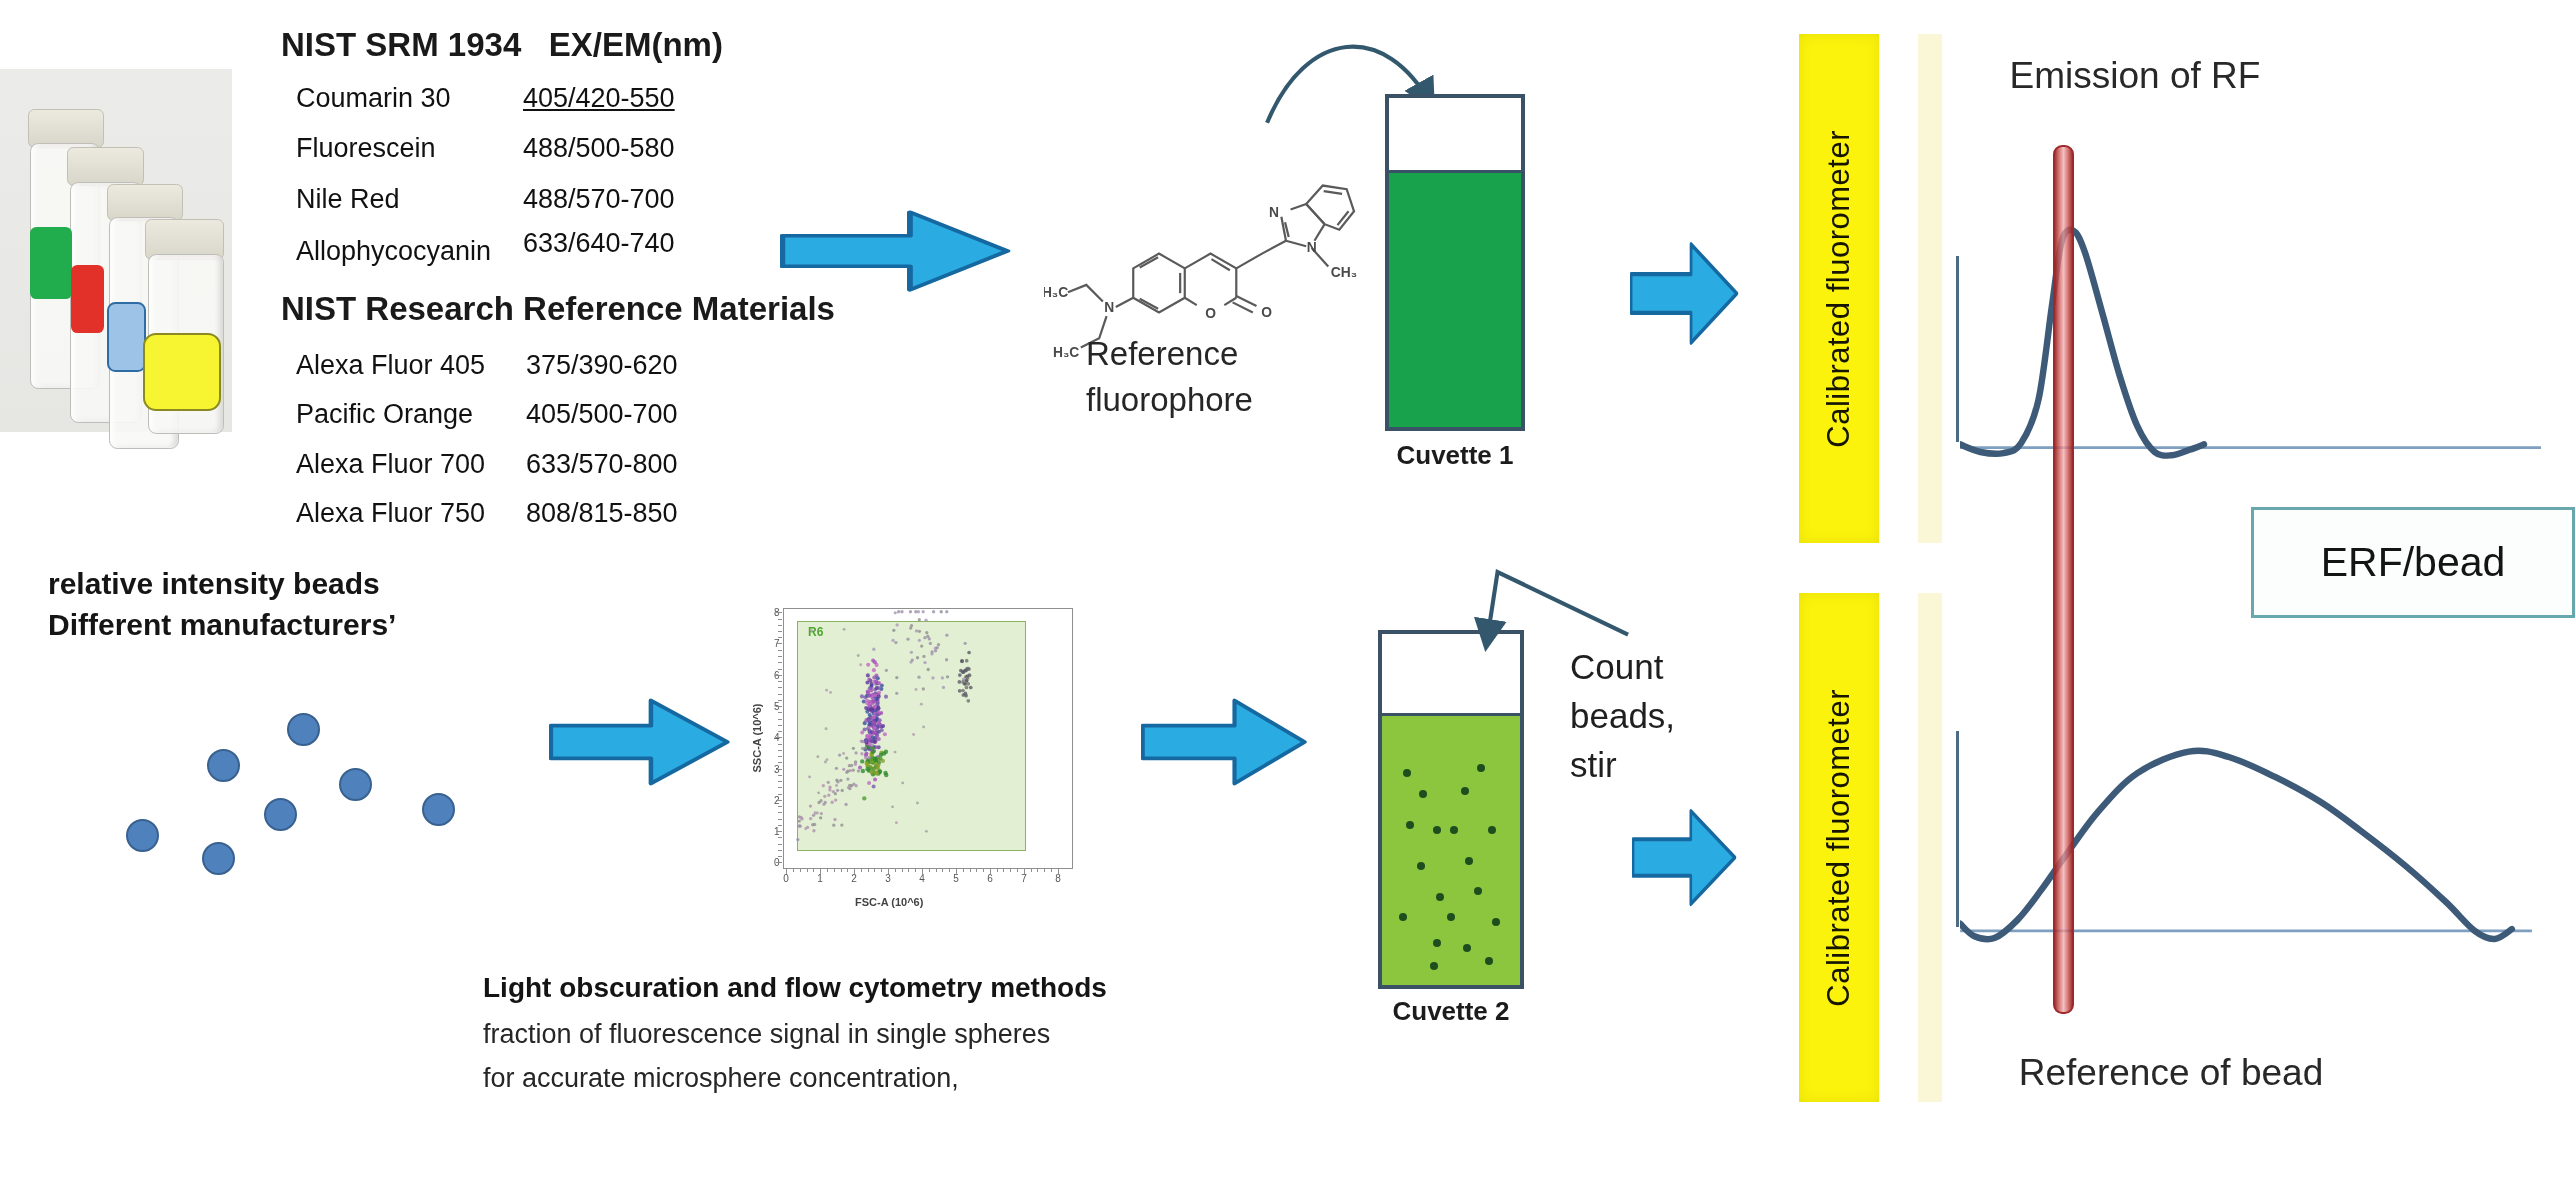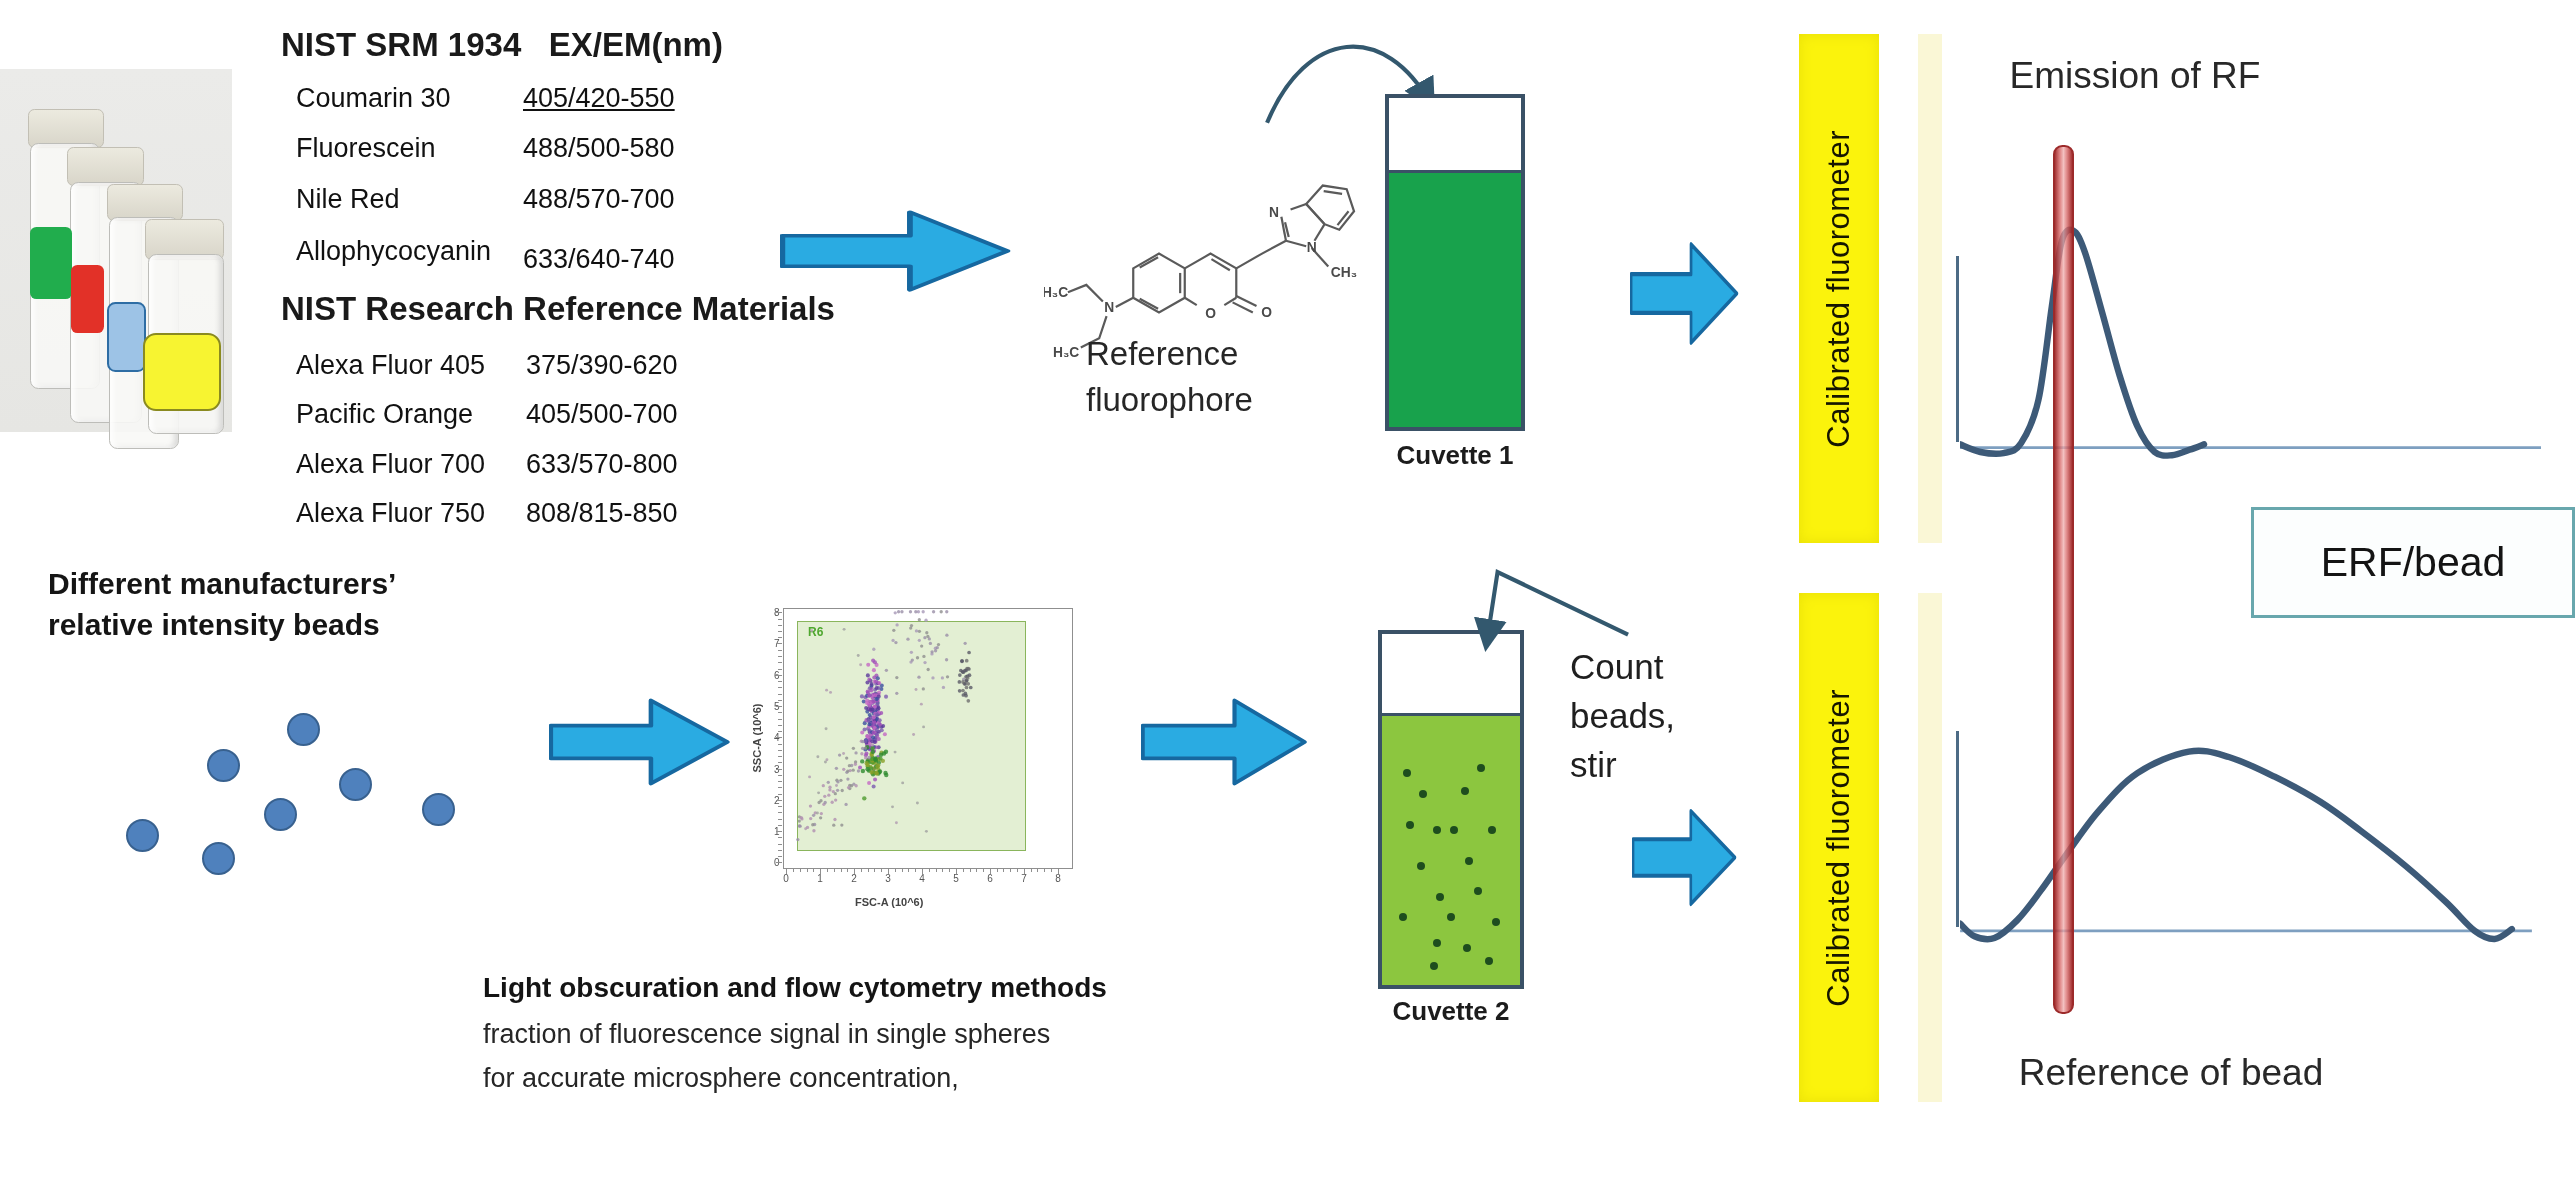--- a/index.html
+++ b/index.html
@@ -87,21 +87,21 @@
 <div class="abs tbl-title" style="left:281px;top:26px;">
   <span>NIST SRM 1934</span>&nbsp;&nbsp;&nbsp;<span>EX/EM(nm)</span>
 </div>
 <div class="abs tbl-name" style="left:296px;top:83px;">Coumarin 30</div>
 <div class="abs tbl-val" style="left:523px;top:83px;text-decoration:underline;">405/420-550</div>
 <div class="abs tbl-name" style="left:296px;top:133px;">Fluorescein</div>
 <div class="abs tbl-val" style="left:523px;top:133px;">488/500-580</div>
 <div class="abs tbl-name" style="left:296px;top:184px;">Nile Red</div>
 <div class="abs tbl-val" style="left:523px;top:184px;">488/570-700</div>
 <div class="abs tbl-name" style="left:296px;top:236px;">Allophycocyanin</div>
-<div class="abs tbl-val" style="left:523px;top:244px;text-align:center;">633/640-740</div>
+<div class="abs tbl-val" style="left:523px;top:228px;text-align:center;">633/640-740</div>
 
 <div class="abs tbl-title" style="left:281px;top:290px;">NIST Research Reference Materials</div>
 <div class="abs tbl-name" style="left:296px;top:350px;">Alexa Fluor 405</div>
 <div class="abs tbl-val" style="left:526px;top:350px;">375/390-620</div>
 <div class="abs tbl-name" style="left:296px;top:399px;">Pacific Orange</div>
 <div class="abs tbl-val" style="left:526px;top:399px;">405/500-700</div>
 <div class="abs tbl-name" style="left:296px;top:449px;">Alexa Fluor 700</div>
 <div class="abs tbl-val" style="left:526px;top:449px;">633/570-800</div>
 <div class="abs tbl-name" style="left:296px;top:498px;">Alexa Fluor 750</div>
 <div class="abs tbl-val" style="left:526px;top:498px;">808/815-850</div>
@@ -202,22 +202,22 @@
 </div>
 
 <div class="abs yaxis" style="left:1956px;top:731px;height:196px;"></div>
 <svg class="abs" id="bead-svg" style="left:1960px;top:736px;" width="572" height="239" viewBox="0 0 622 260">
   <line x1="0" y1="212" x2="622" y2="212" stroke="var(--baseline)" stroke-width="3"></line>
 <path d="M 0 204.2 C 2.591666666666667 206.475 9.330000000000002 215.25 15.55 217.85 C 21.77 220.45 29.544999999999998 222.72500000000002 37.32 219.8 C 45.095 216.875 53.906666666666666 208.75 62.2 200.3 C 70.49333333333334 191.85000000000002 78.78666666666668 180.15 87.08000000000001 169.1 C 95.37333333333335 158.04999999999998 101.59333333333333 148.3 111.96 134 C 122.32666666666665 119.7 135.80333333333334 98.89999999999998 149.28 83.29999999999998 C 162.75666666666666 67.69999999999999 176.23333333333332 51.45 192.82 40.400000000000006 C 209.40666666666667 29.35000000000001 232.21333333333334 19.925 248.8 17 C 265.38666666666666 14.074999999999998 276.78999999999996 18.299999999999994 292.34 22.849999999999994 C 307.89 27.399999999999995 325.5133333333333 36.17500000000001 342.1 44.30000000000001 C 358.6866666666667 52.42500000000001 376.31 61.85 391.86 71.6 C 407.41 81.35 419.84999999999997 91.09999999999998 435.4 102.79999999999998 C 450.95 114.49999999999999 469.61 128.8 485.16 141.8 C 500.71000000000004 154.8 516.2599999999999 169.10000000000002 528.6999999999999 180.8 C 541.14 192.5 550.9883333333333 205.3375 559.8000000000001 212 C 568.6116666666668 218.6625 574.8316666666667 221.1 581.57 220.775 C 588.3083333333334 220.45000000000002 597.12 211.8375 600.23 210.05" fill="none" stroke="var(--curve)" stroke-width="7" stroke-linecap="round"></path>
   </svg>
 <div class="abs plot-title" style="left:1978px;top:1052px;width:386px;">Reference of bead</div>
 
 <div class="abs beads-title" style="left:48px;top:563px;">
+  <div>relative intensity beads</div>
   <div>Different manufacturers’</div>
-  <div>relative intensity beads</div>
 </div>
 <div class="abs" id="beads-cluster" style="left:0;top:0;">
     <div class="bead" style="left: 126px; top: 819px; width: 33px; height: 33px;"></div>
     <div class="bead" style="left: 202px; top: 842px; width: 33px; height: 33px;"></div>
     <div class="bead" style="left: 207px; top: 749px; width: 33px; height: 33px;"></div>
     <div class="bead" style="left: 287px; top: 713px; width: 33px; height: 33px;"></div>
     <div class="bead" style="left: 264px; top: 798px; width: 33px; height: 33px;"></div>
     <div class="bead" style="left: 339px; top: 768px; width: 33px; height: 33px;"></div>
     <div class="bead" style="left: 422px; top: 793px; width: 33px; height: 33px;"></div>
   </div>

